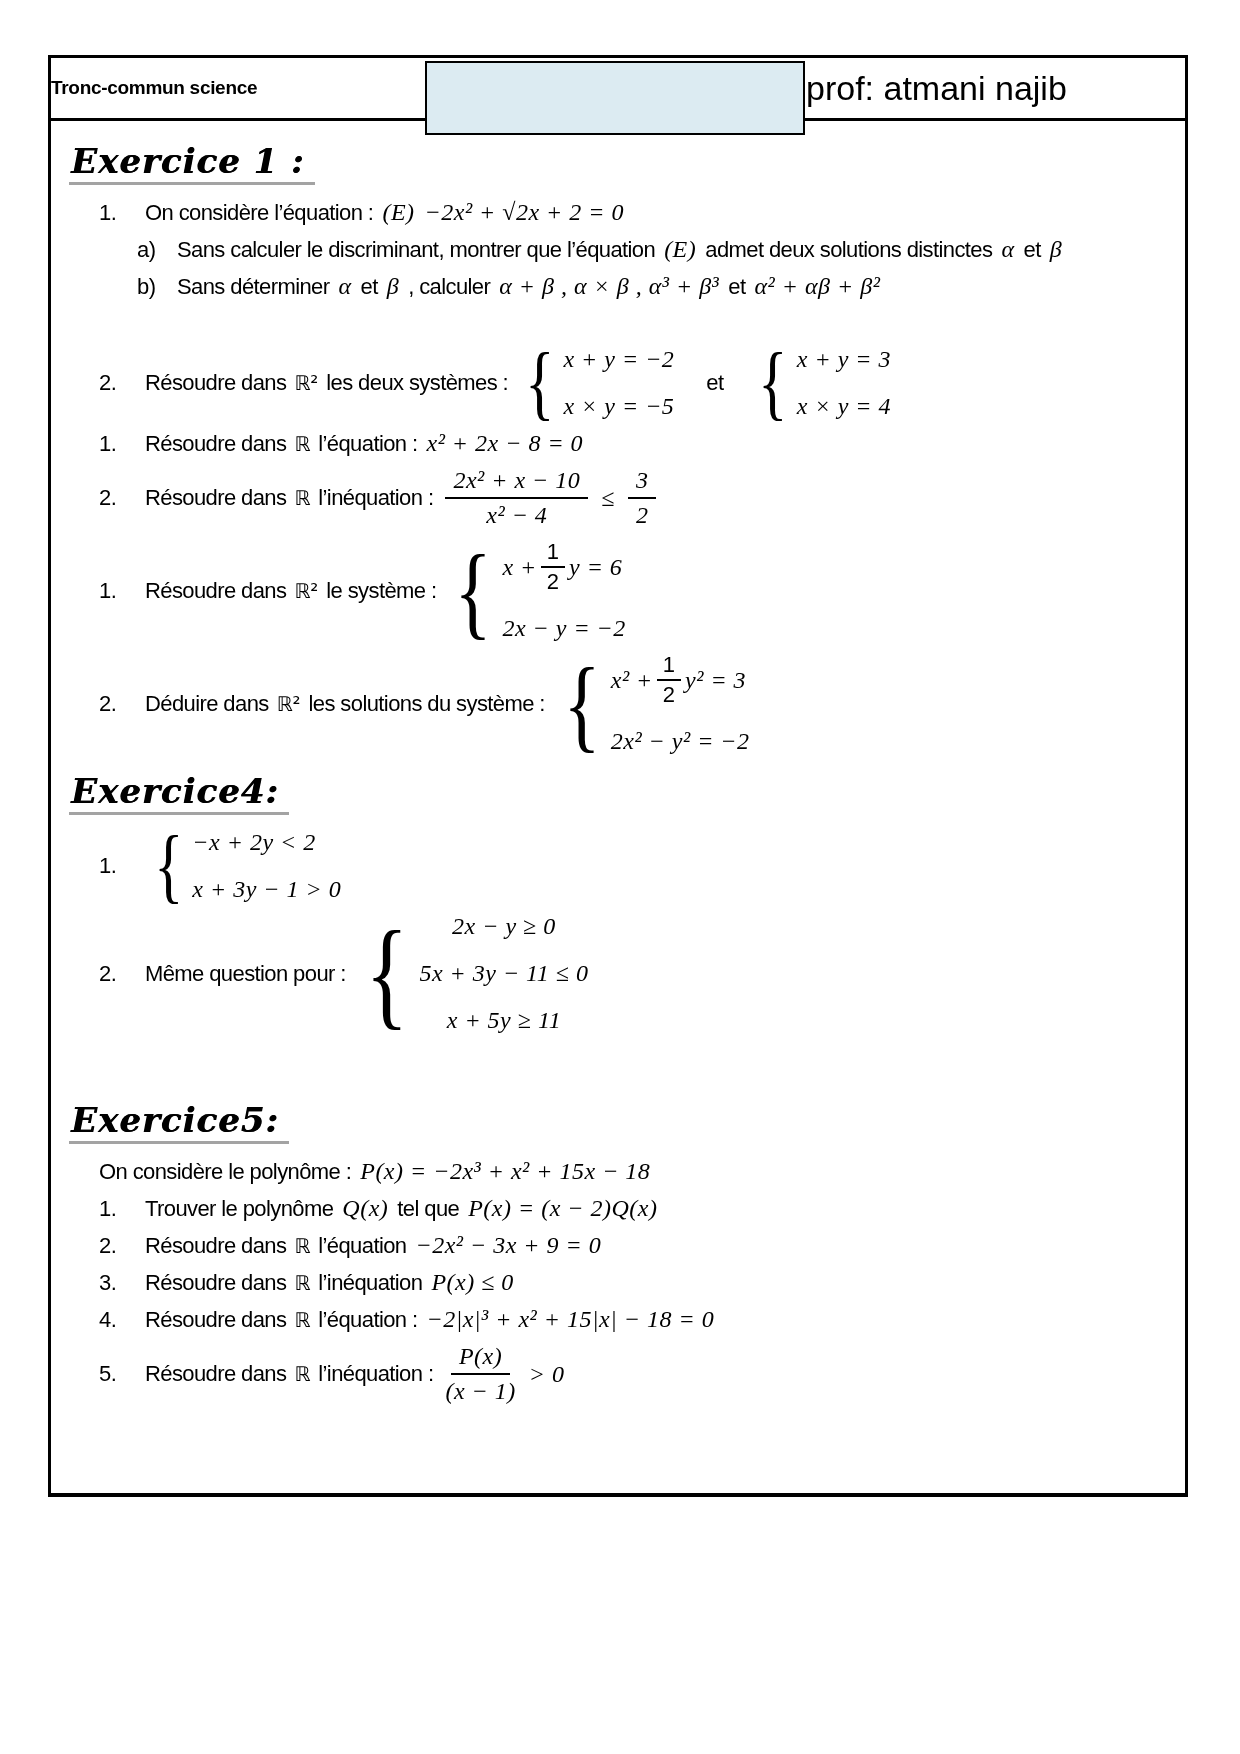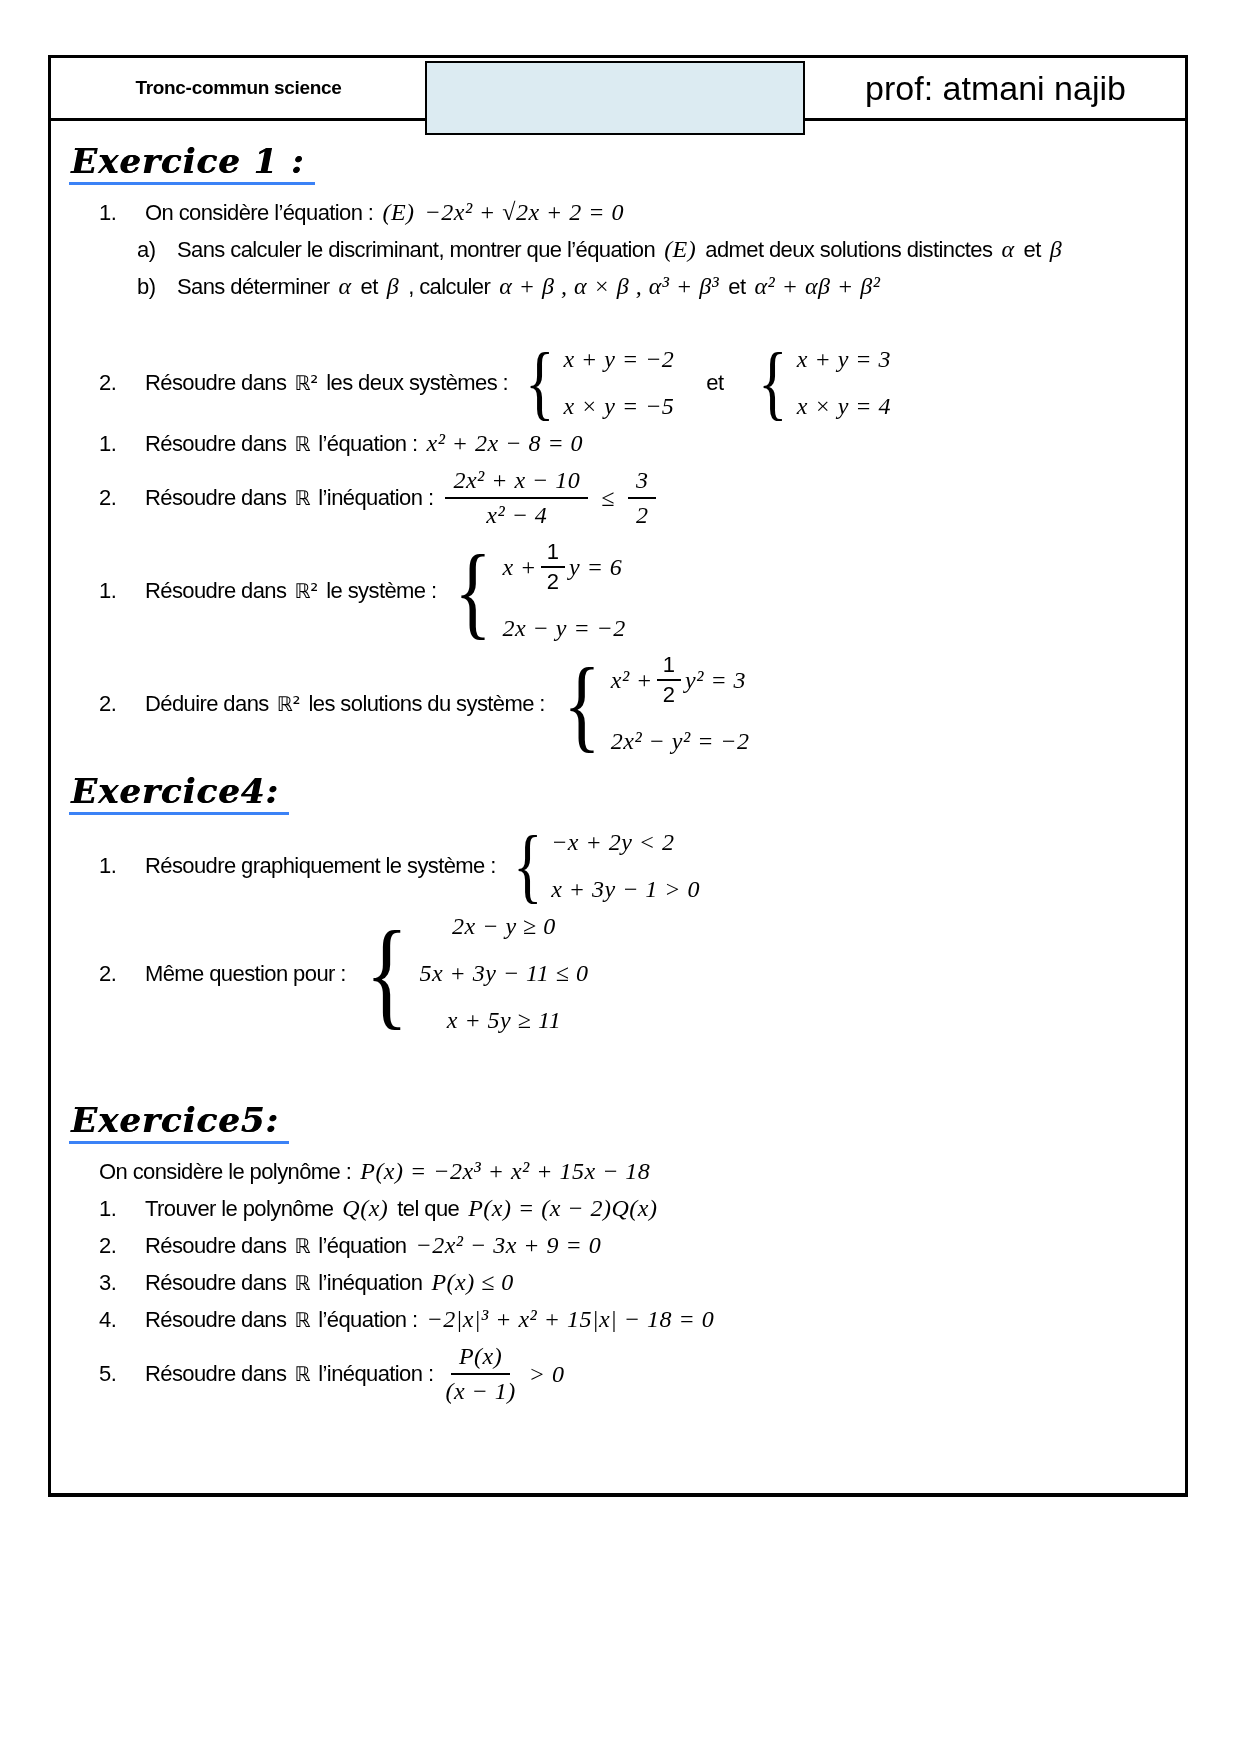--- a/index.html
+++ b/index.html
@@ -6,39 +6,39 @@
   .page {
     position:relative; width:1240px; height:1754px; background:#ffffff;
     font-family:"Liberation Sans", sans-serif; color:#000; overflow:hidden;
   }
   .doc { position:absolute; left:48px; top:55px; width:1140px; }
 
   
   .doc-header {
     position:relative; height:60px; border:3px solid #000; display:flex; background:#fff;
   }
-  .hdr-cell { display:flex; align-items:center; justify-content:center; }
+  .hdr-cell { display:flex; align-items:center; justify-content:flex-start; }
   .hdr-left  { width:375px; font-weight:bold; font-size:19px; letter-spacing:-0.3px; }
   .hdr-right { flex:1; margin-left:380px; font-size:34px; }
   .hdr-course-box {
     position:absolute; left:374px; top:3px; width:376px; height:70px;
     background:#dcebf2; border:2px solid #000; z-index:3;
   }
 
   
   .doc-body {
     border:3px solid #000; border-top:none; border-bottom-width:4px;
     min-height:1358px; padding:14px 18px 0 14px; position:relative; background:#fff;
   }
 
   .ex-title {
     display:inline-block;
     font-family:"DejaVu Serif", serif; font-style:italic; font-weight:bold;
     font-size:34px; letter-spacing:1px;
-    border-bottom:3px solid #3b82f6; padding:0 10px 1px 2px; margin:6px 0 4px 4px;
+    border-bottom:3px solid #a3a3a3; padding:0 10px 1px 2px; margin:6px 0 4px 4px;
     text-shadow:0.6px 0 0 #000;
   }
 
   .row { display:flex; align-items:center; margin:10px 0 10px 34px; flex-wrap:nowrap; }
   .row.sub { margin-left:72px; }
   .lbl { flex:none; width:42px; font-size:22px; letter-spacing:-0.5px; }
   .row.sub .lbl { width:36px; }
 
   .t { font-size:22px; letter-spacing:-0.6px; padding:0 4px; white-space:nowrap; }
   .m {
@@ -223,21 +223,20 @@
             </span>
           </span>
         </div>
       </div>
 
       <div>
         <div class="ex-title">Exercice4:</div>
 
         <div class="row">
           <span class="lbl">1.</span>
-          <span class="t">Résoudre graphiquement le système :</span>
           <span class="sys">
             <span class="brace b2">{</span>
             <span class="sys-lines">
               <span class="m">−x + 2y &lt; 2</span>
               <span class="m">x + 3y − 1 &gt; 0</span>
             </span>
           </span>
         </div>
 
         <div class="row">

